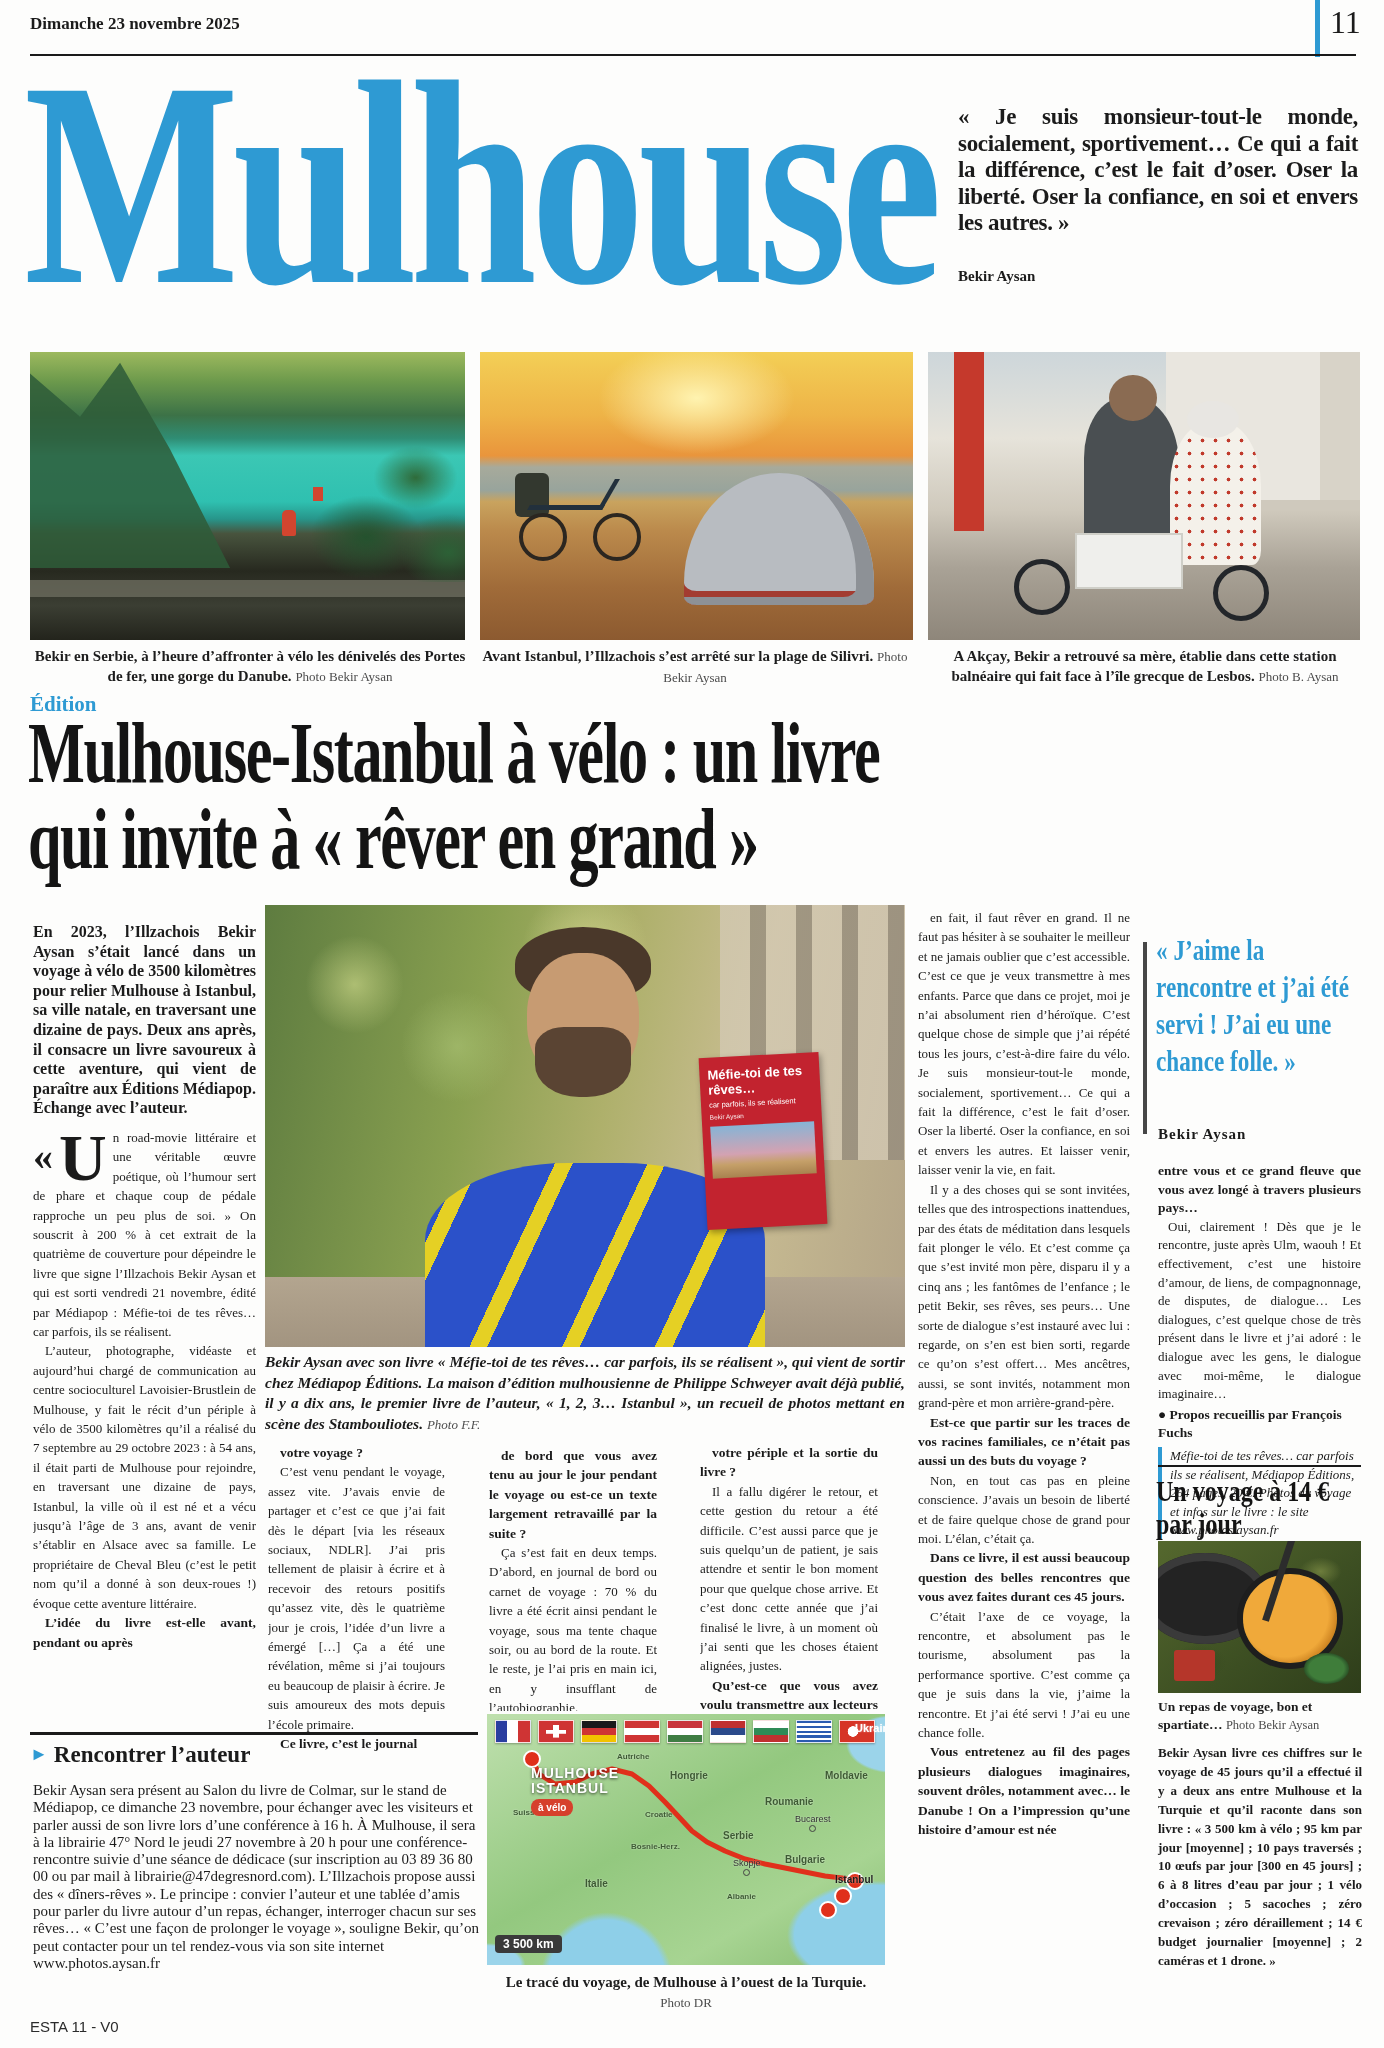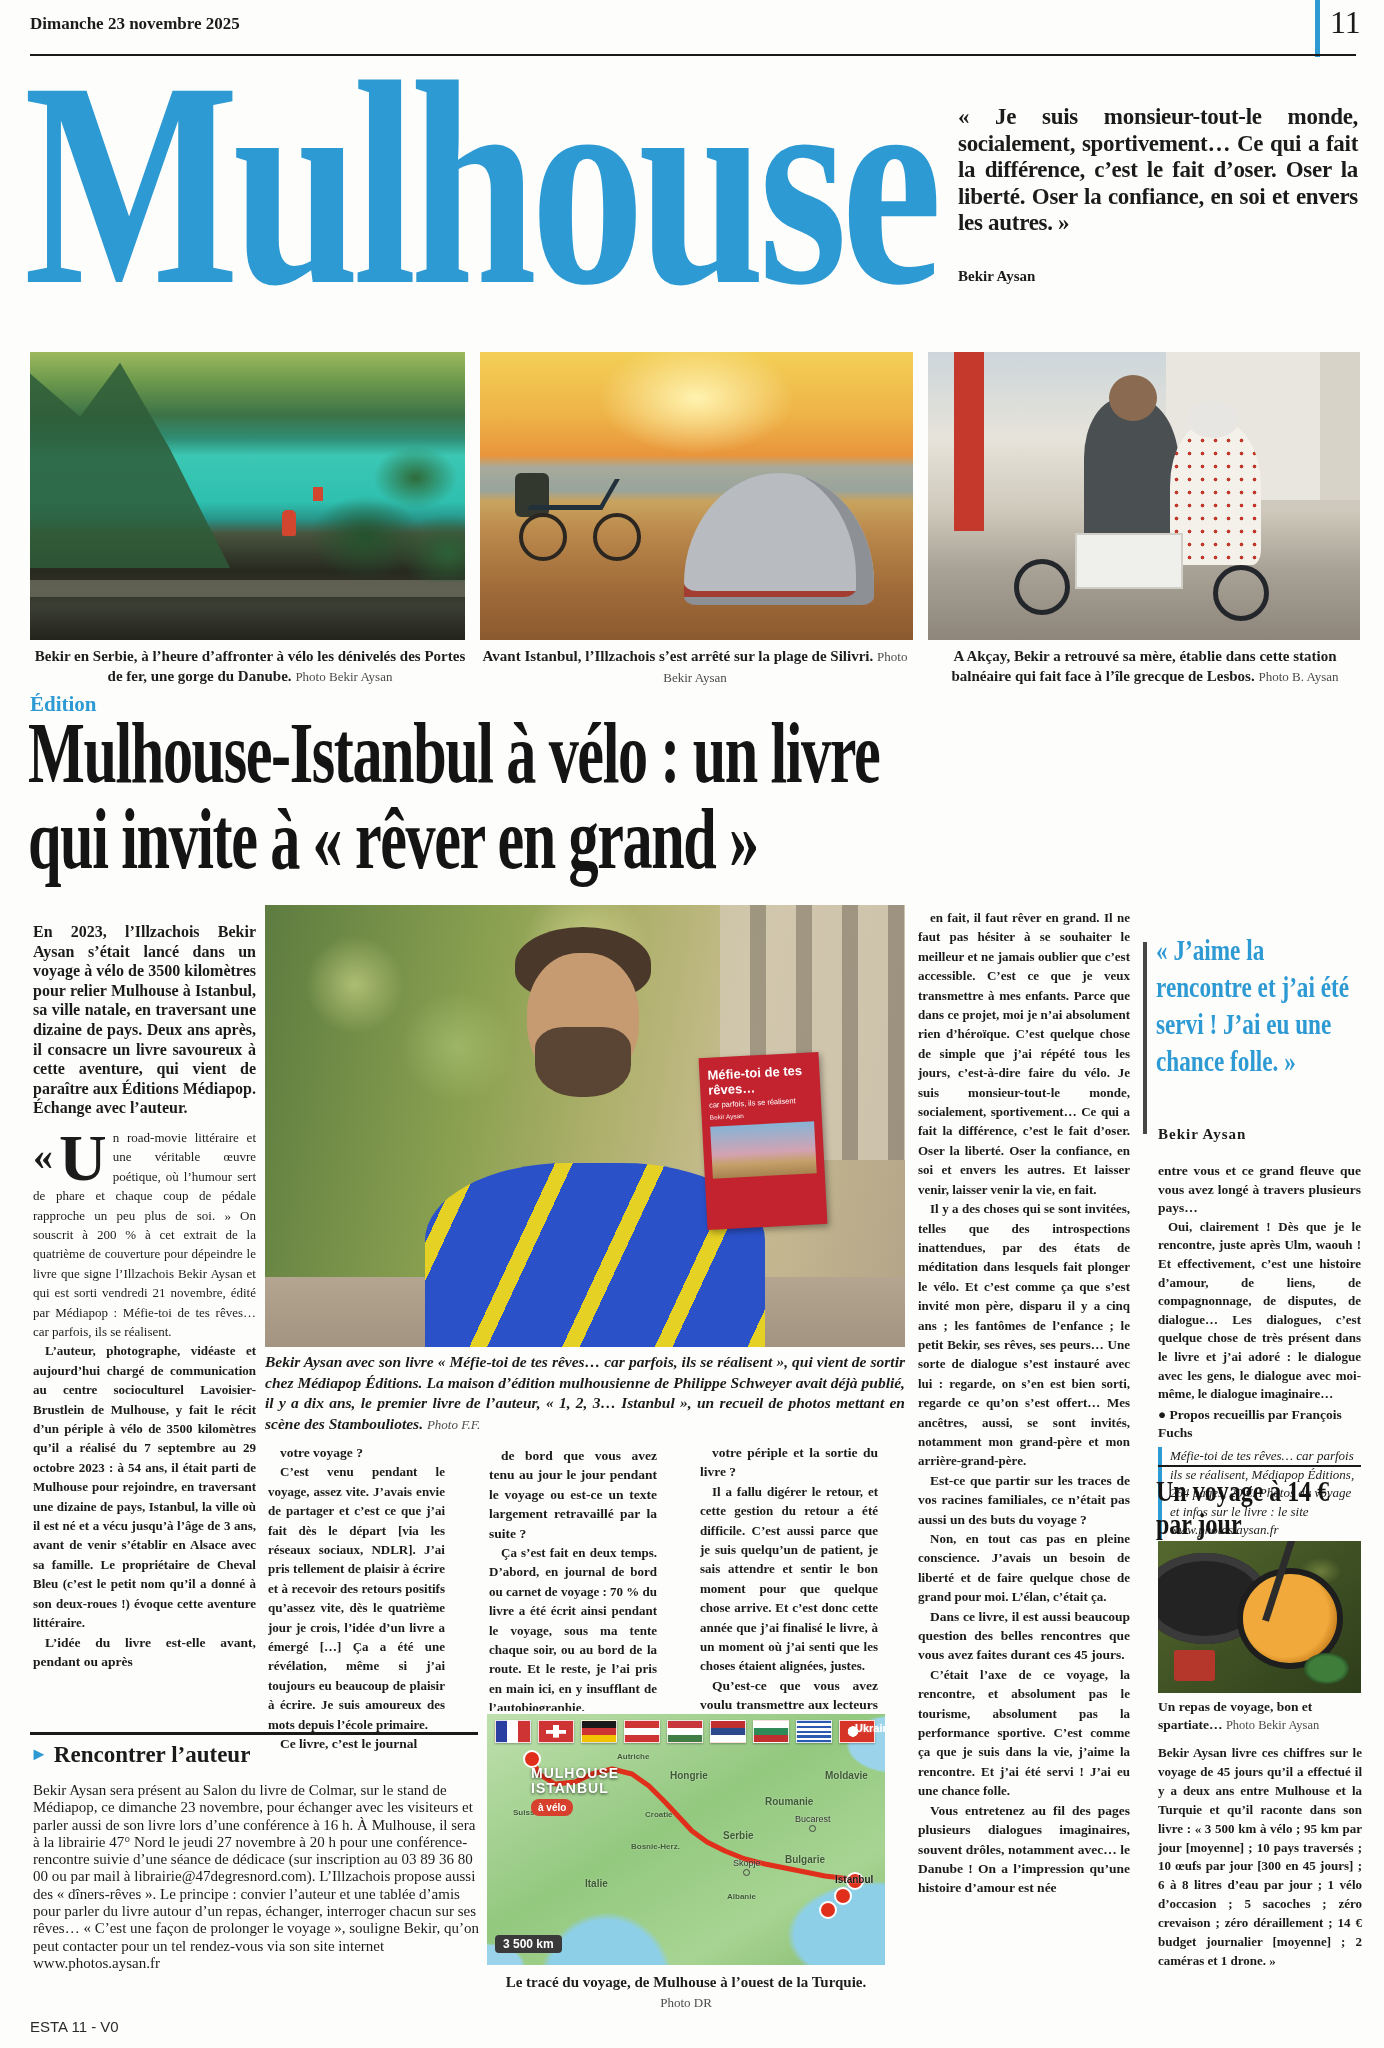--- a/index.html
+++ b/index.html
@@ -57,21 +57,21 @@
   .caption .credit{font-weight:normal;font-size:13px;color:#4c4c4c;}
   .cap1{left:30px;top:646px;width:440px;} .cap2{left:480px;top:646px;width:430px;} .cap3{left:928px;top:646px;width:434px;}
   
   .edition{left:30px;top:692px;font-size:21px;font-weight:bold;color:#2e9ad3;}
   .headline{left:28px;top:710px;font-size:86px;font-weight:bold;color:#141414;
             letter-spacing:-2px;line-height:86px;white-space:nowrap;transform:scaleX(.7);transform-origin:left top;}
   
   .col{text-align:justify;}
   .col p{margin:0;}
   .p-intro{font-size:16px;line-height:19.6px;font-weight:bold;margin-bottom:10px !important;}
-  .p-a{font-size:13px;line-height:19.4px;text-indent:12px;font-weight:bold;}
+  .p-a{font-size:13px;line-height:19.4px;text-indent:12px;}
   .p-q{font-size:13.5px;line-height:19.4px;font-weight:bold;text-indent:12px;}
   .p-drop{font-size:13px;line-height:19.4px;}
   .openq{float:left;font-size:40px;line-height:40px;font-weight:bold;margin:8px 6px 0 0;}
   .dropcap{float:left;font-size:66px;line-height:54px;font-weight:bold;margin:3px 6px 0 0;}
   .colL{left:33px;top:922px;width:223px;height:838px;overflow:hidden;}
   .col1{left:268px;top:1443px;width:177px;height:310px;overflow:hidden;}
   .col2{left:489px;top:1446px;width:168px;height:265px;overflow:hidden;}
   .col3{left:700px;top:1443px;width:178px;height:300px;overflow:hidden;}
   .col4{left:918px;top:908px;width:212px;height:1058px;overflow:hidden;}
   

